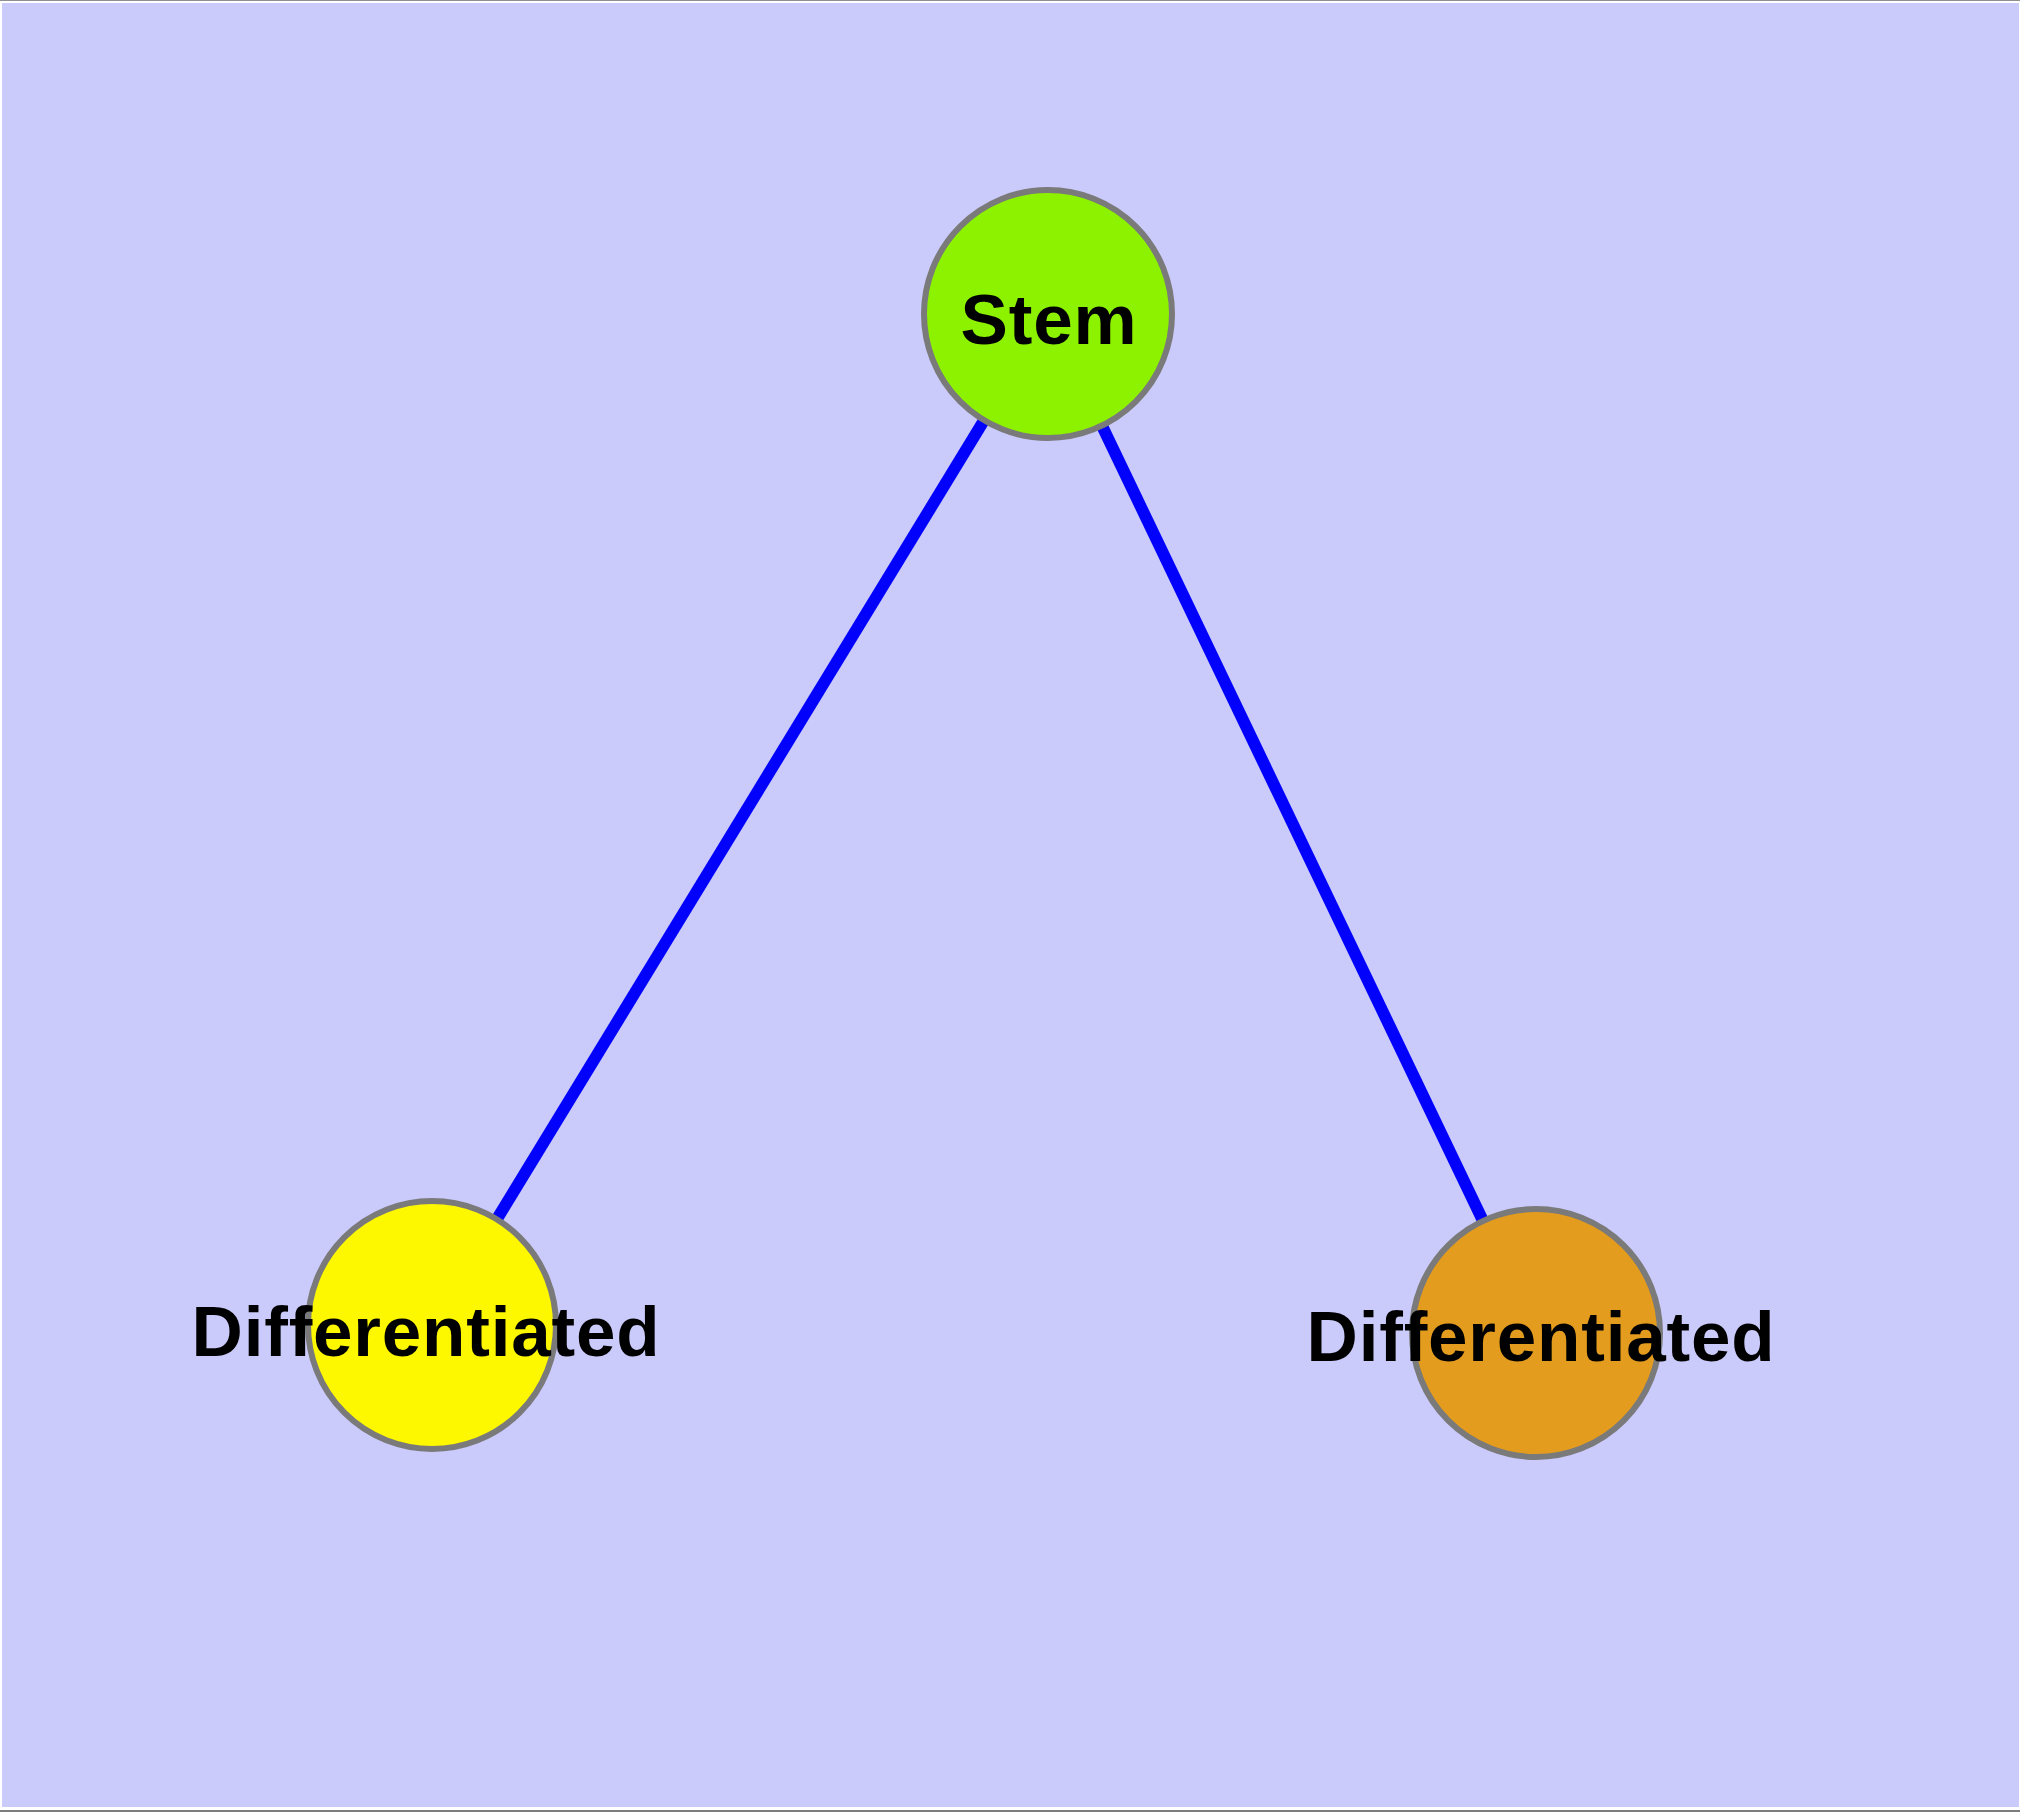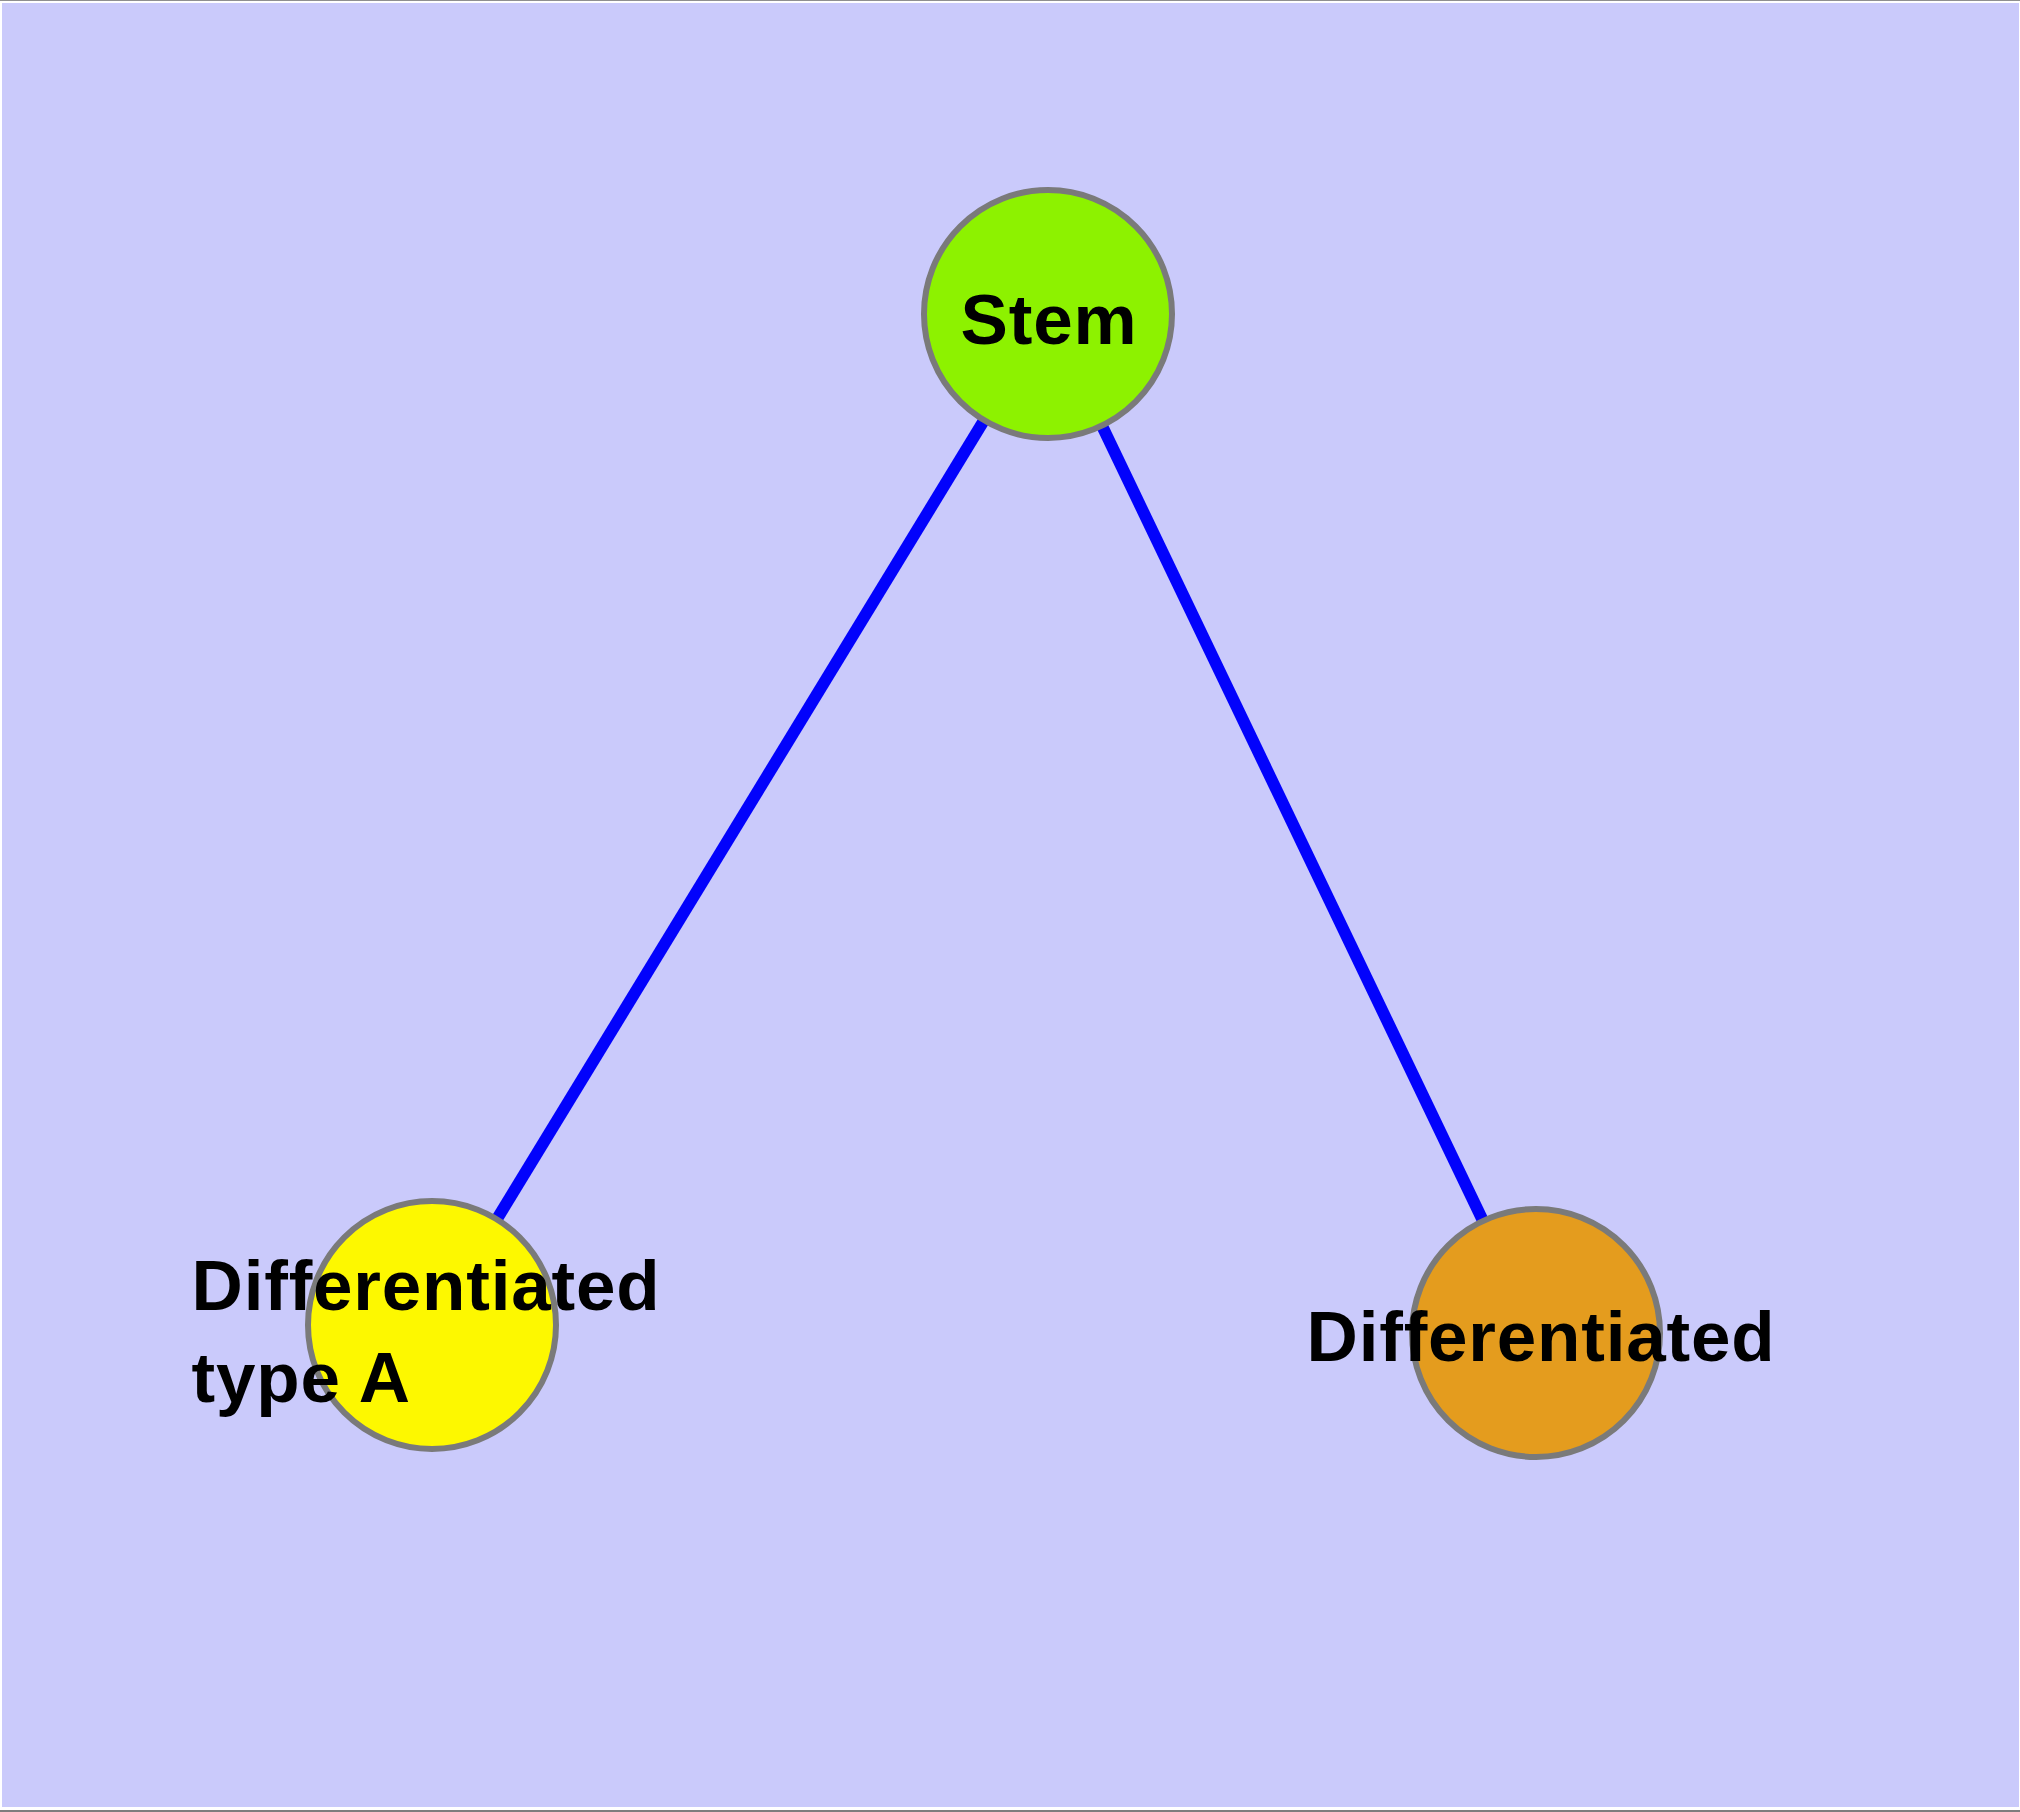--- a/index.html
+++ b/index.html
@@ -54,21 +54,21 @@
     border: 6px solid #7a7a7a;
     box-sizing: border-box;
     z-index: 3;
   }
   .node-stem  { left: 921px; top: 187px;  background: #8df200; }
   .node-a     { left: 305px;  top: 1198px; background: #fdf800; }
   .node-b     { left: 1409px; top: 1206px; background: #e49c1e; }
   .node-label {
     position: absolute;
     transform: translate(-50%, -50%);
-    text-align: left;
+    text-align: center;
     font-size: 71px;
     line-height: 92px;
     font-weight: bold;
     letter-spacing: 0.8px;
     color: #000000;
     white-space: nowrap;
     z-index: 4;
   }
   .label-stem { left: 1049px; top: 320px; }
   .label-a    { left: 426px;  top: 1332px; }
@@ -91,21 +91,20 @@
   <div class="node node-a" style="background-color: rgb(253, 248, 0); border-color: rgb(122, 122, 122);"></div>
 
   <div class="node node-b" style="background-color: rgb(228, 156, 30); border-color: rgb(122, 122, 122);"></div>
 
   <div class="node-label label-stem" style="color: rgb(0, 0, 0);">
     <div>Stem</div>
   </div>
 
   <div class="node-label label-a" style="color: rgb(0, 0, 0);">
     <div>Differentiated</div>
-    <div>type A</div>
   </div>
 
   <div class="node-label label-b" style="color: rgb(0, 0, 0);">
     <div>Differentiated</div>
   </div>
 
   <div class="rule-top"></div>
   <div class="rule-bottom"></div>
 
 </div>

